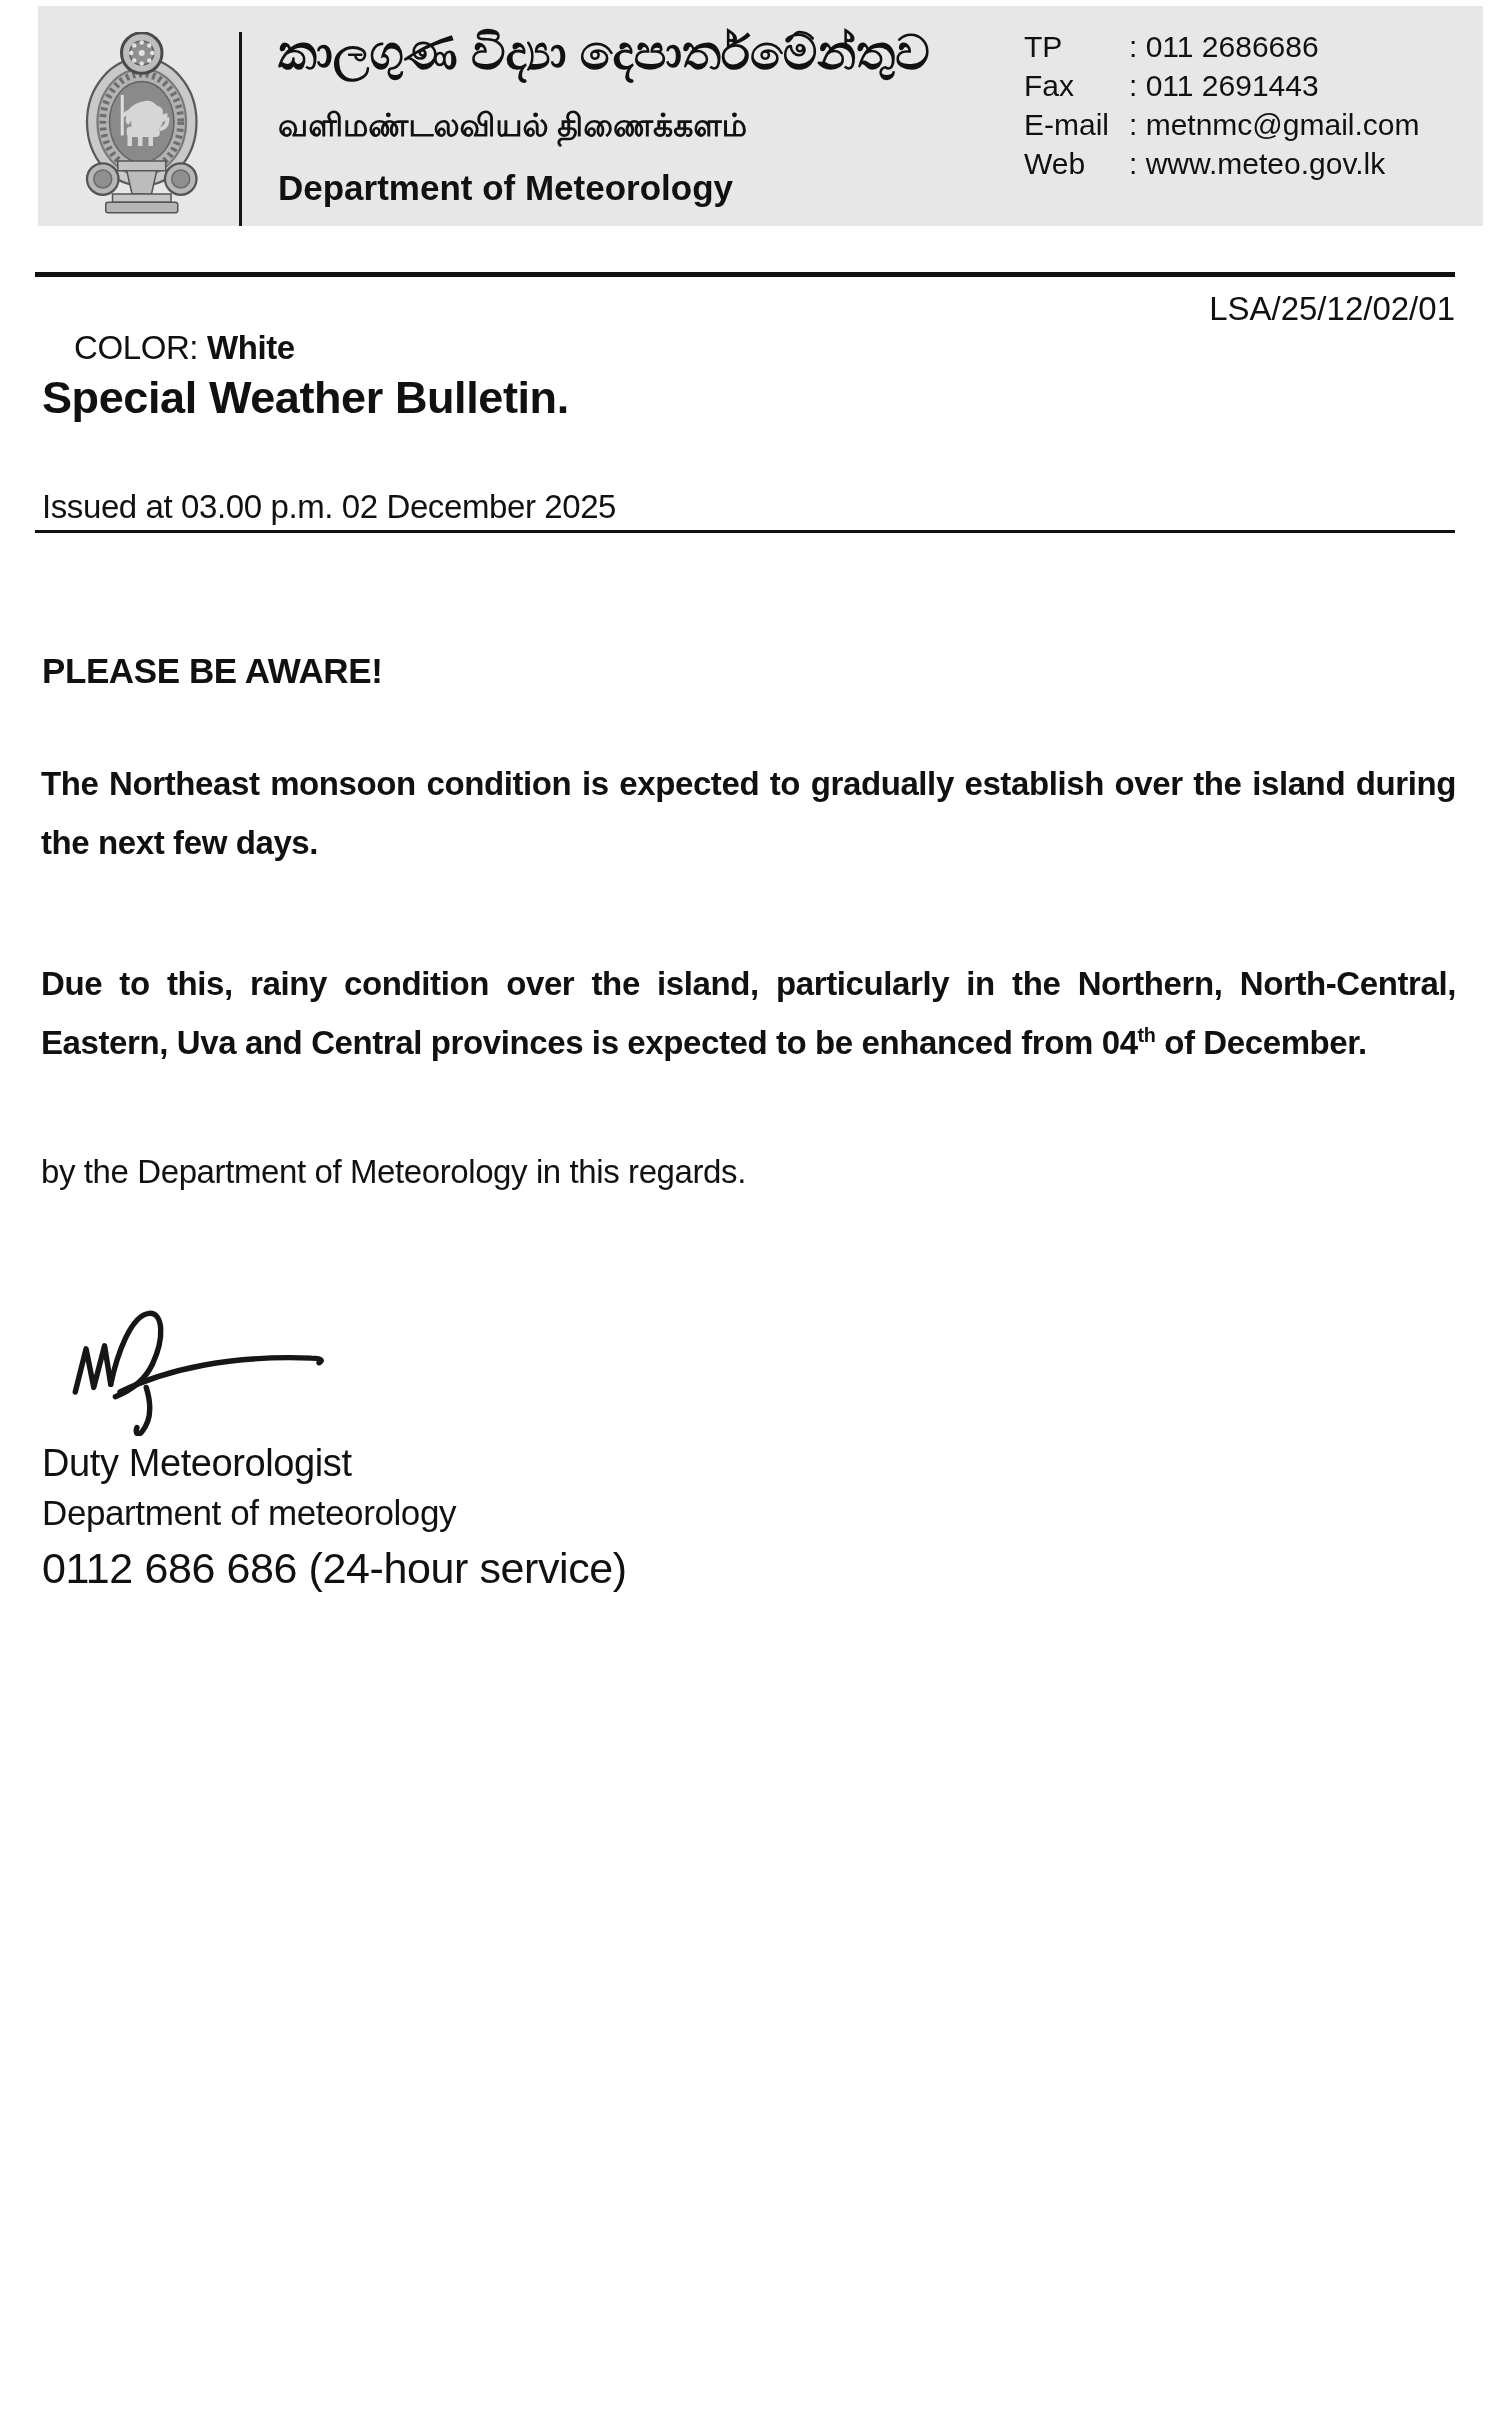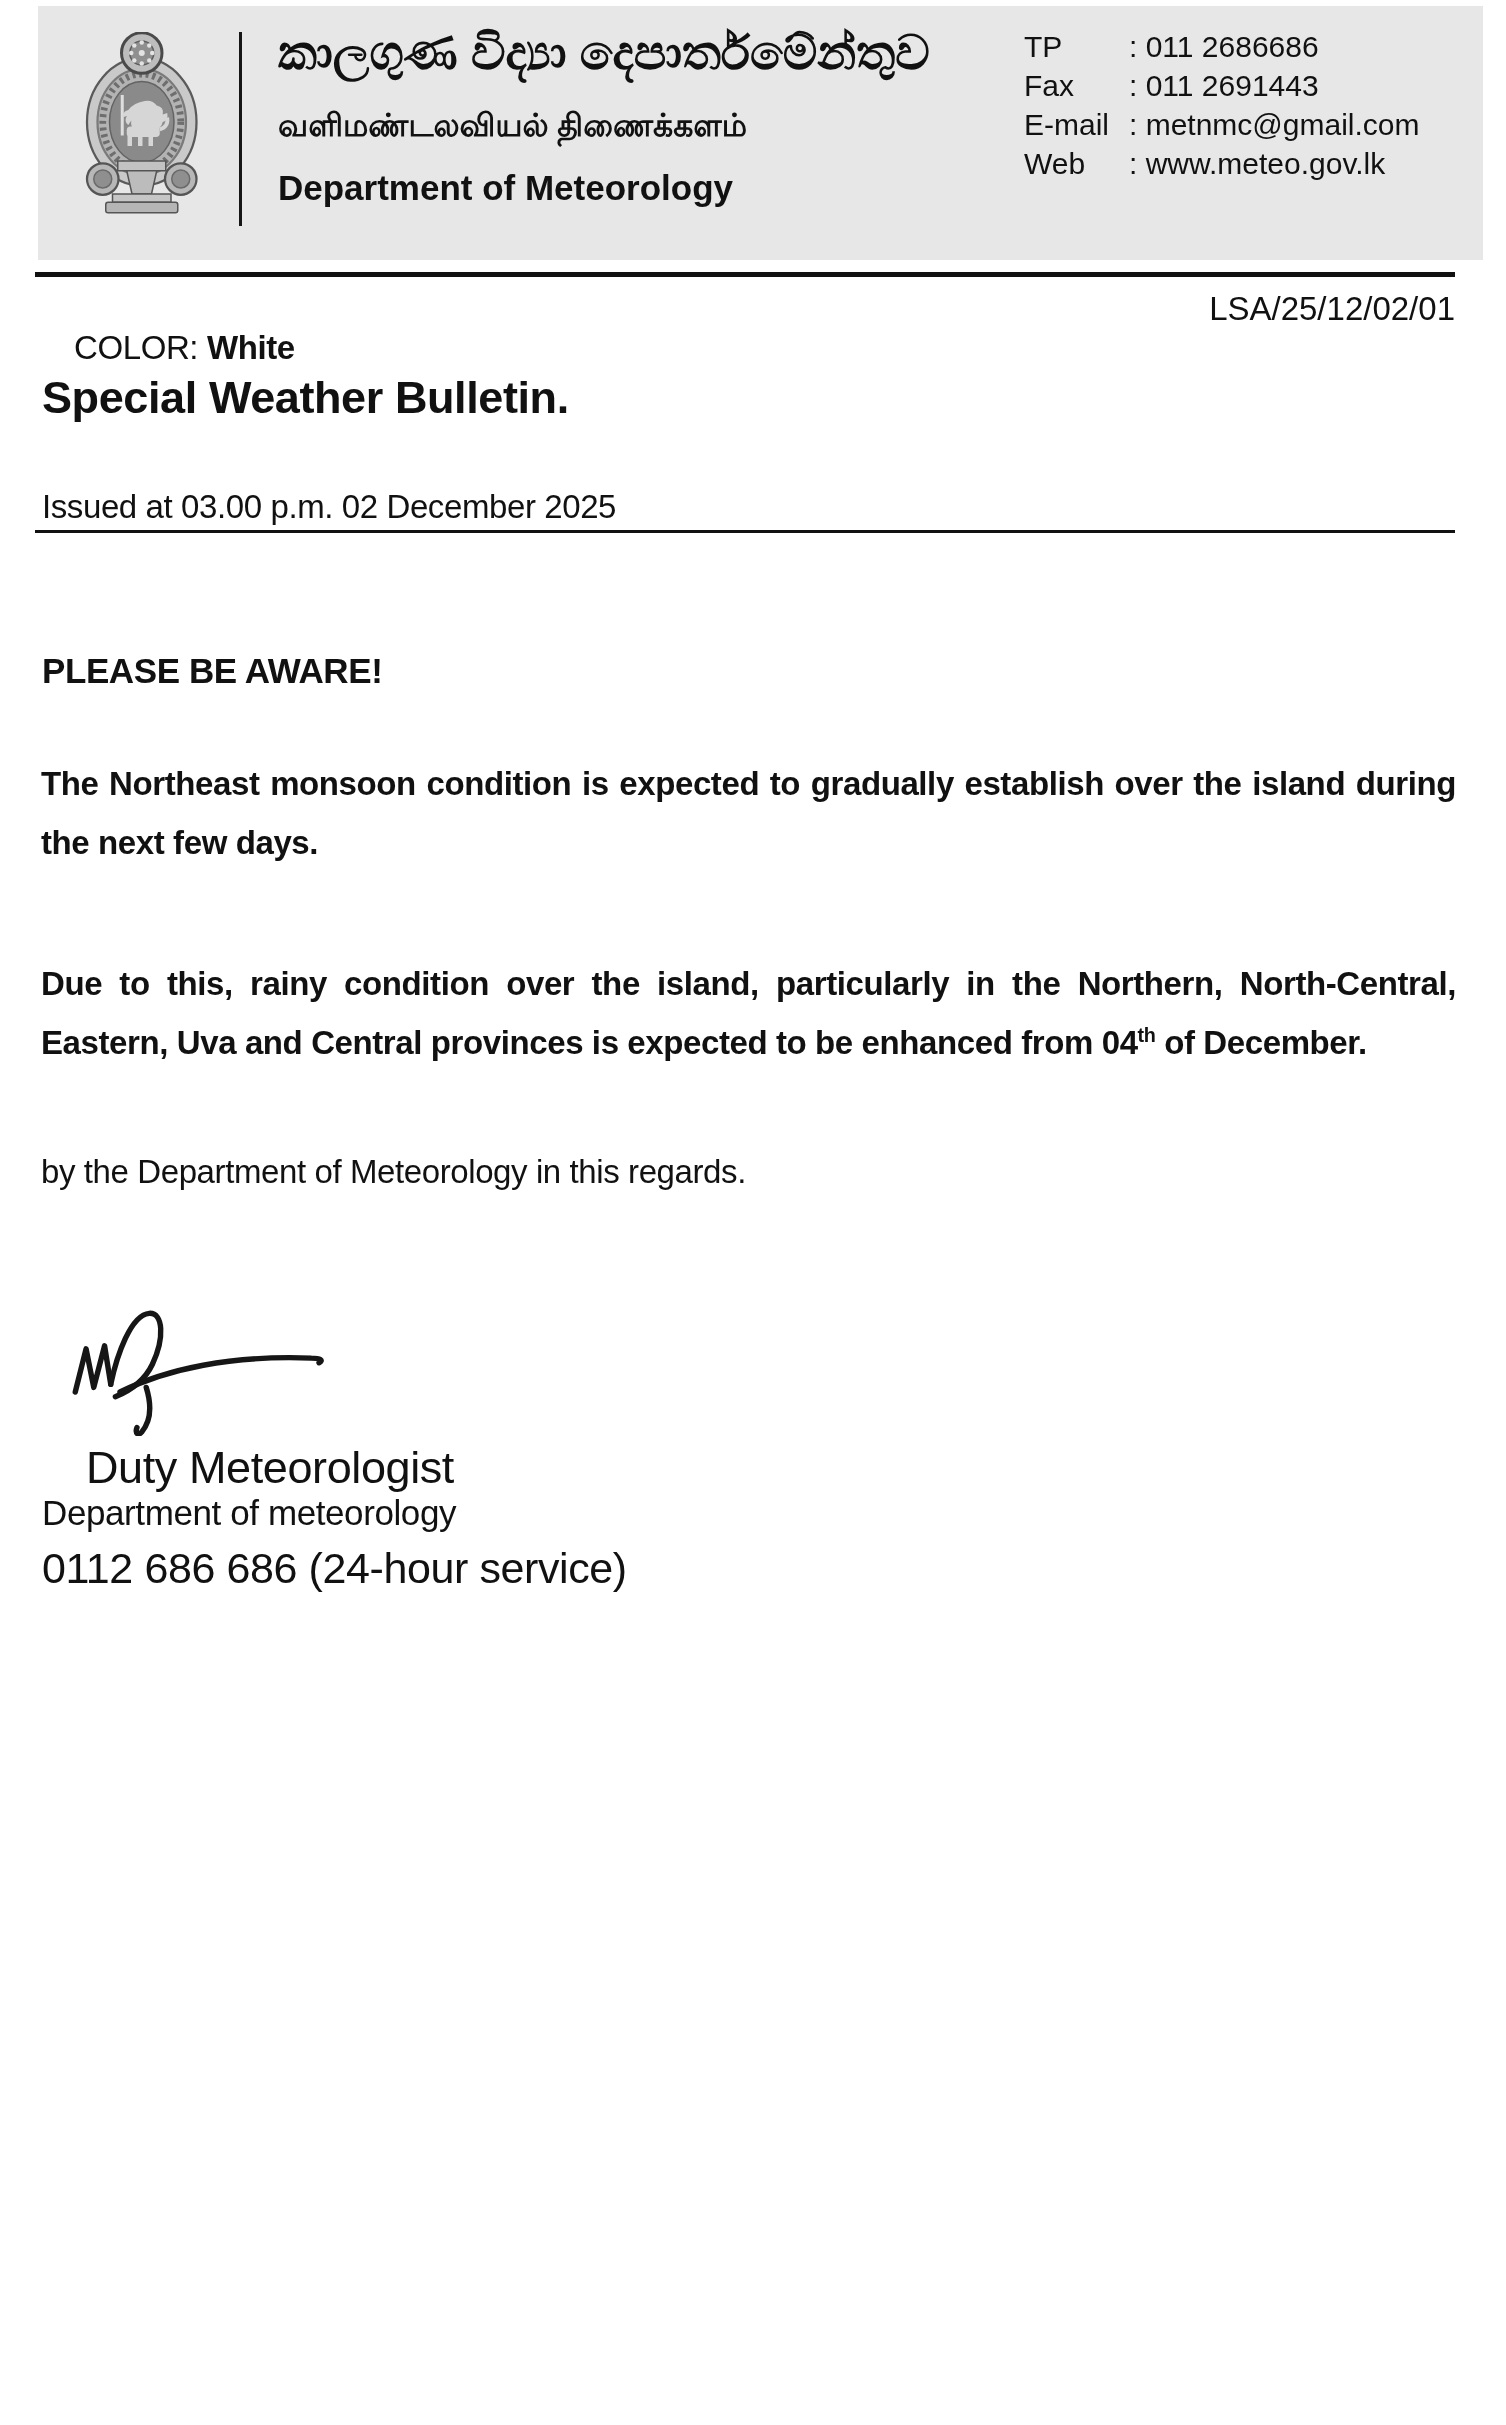--- a/index.html
+++ b/index.html
@@ -1,21 +1,21 @@
 <!DOCTYPE html>
 <html style="font-size:12px"><head>
 <meta charset="utf-8">
 <style>
   html,body{margin:0;padding:0;background:#ffffff;}
   .page{
     position:relative; width:1507px; height:2426px; background:#ffffff;
     font-family:"Liberation Sans", sans-serif; color:#111111; overflow:hidden;
   }
   
-  .header-band{position:absolute; left:38px; top:6px; width:1445px; height:254px; background:#e7e7e7;}
+  .header-band{position:absolute; left:38px; top:6px; width:1445px; height:220px; background:#e7e7e7;}
   .emblem{position:absolute; left:45px; top:25.5px; width:119px; height:189px;}
   .header-divider{position:absolute; left:201px; top:25.5px; width:3px; height:194px; background:#161616;}
   .org-si{position:absolute; left:240px; top:22.5px; font-size:48px; line-height:1; font-weight:bold; white-space:nowrap;}
   .org-ta{position:absolute; left:240px; top:104px; font-size:31.5px; line-height:1; font-weight:bold; white-space:nowrap;}
   .org-en{position:absolute; left:240px; top:164px; font-size:35px; line-height:1; font-weight:bold; white-space:nowrap;}
   .contact{position:absolute; left:986px; top:21px; font-size:30px; line-height:39px;}
   .contact-row{display:grid; grid-template-columns:105px auto;}
   
   .rule-top{position:absolute; left:35px; top:272px; width:1420px; height:5.3px; background:#111111;}
   .rule-mid{position:absolute; left:35px; top:530px; width:1420px; height:3px; background:#111111;}
@@ -29,21 +29,21 @@
   .warn{top:651px; font-size:35px; font-weight:bold;}
   .para{position:absolute; left:41px; width:1415px; font-size:33px; line-height:59px; letter-spacing:-0.4px;}
   .para.bold{font-weight:bold;}
   .para-line{text-align:justify; text-align-last:justify;}
   .para-last{text-align:center; text-align-last:left;}
   .p1{top:754px;} .p2{top:954px;} .p3{top:1142px;}
   sup{font-size:60%; line-height:0;}
   .b{font-weight:bold;}
   
   .sig{position:absolute; left:66px; top:1301px; width:270px; height:135px;}
-  .sig-role{top:1442px; font-size:45px;margin-left:44px;}
+  .sig-role{top:1442px; font-size:38px;}
   .sig-dept{top:1493px; font-size:35px;}
   .sig-phone{top:1544px; font-size:43px;}
 </style>
 </head>
 <body>
 
 <div class="page">
 
   <div class="header-band">
 

